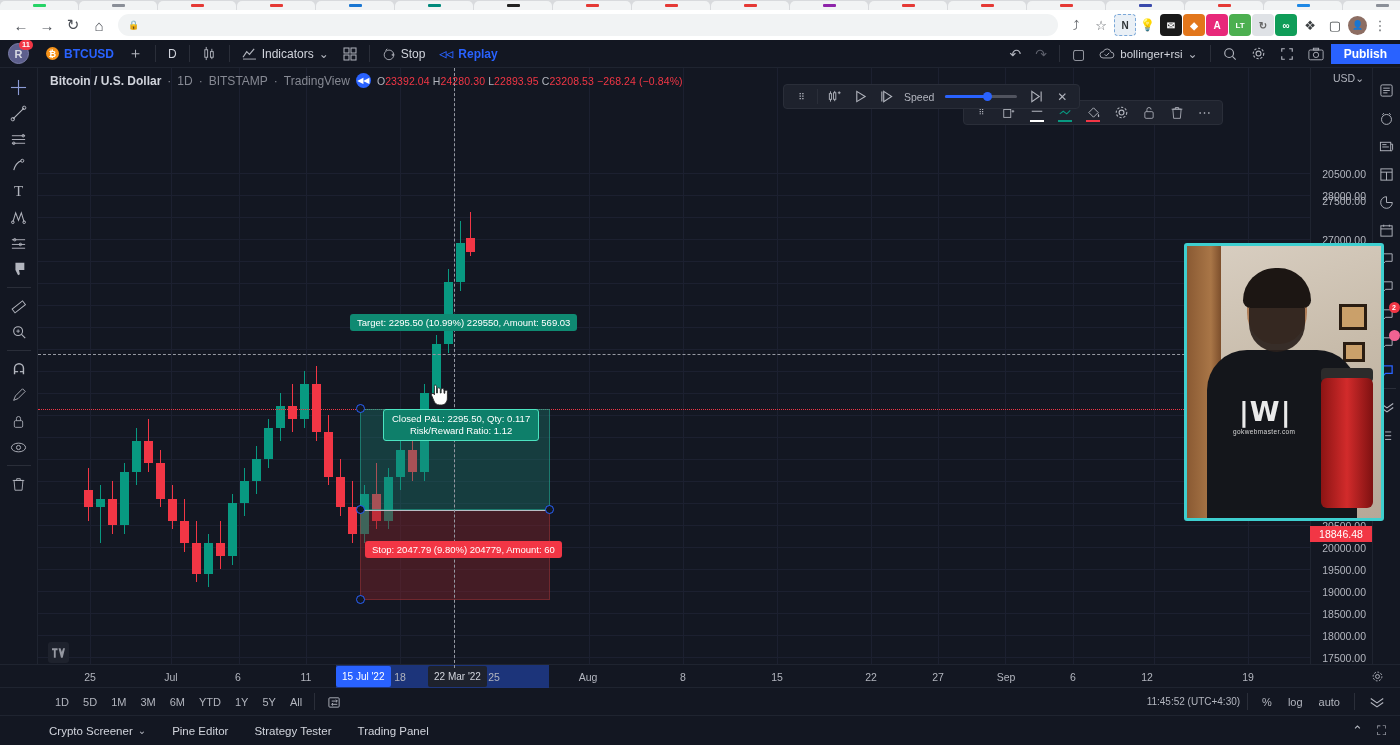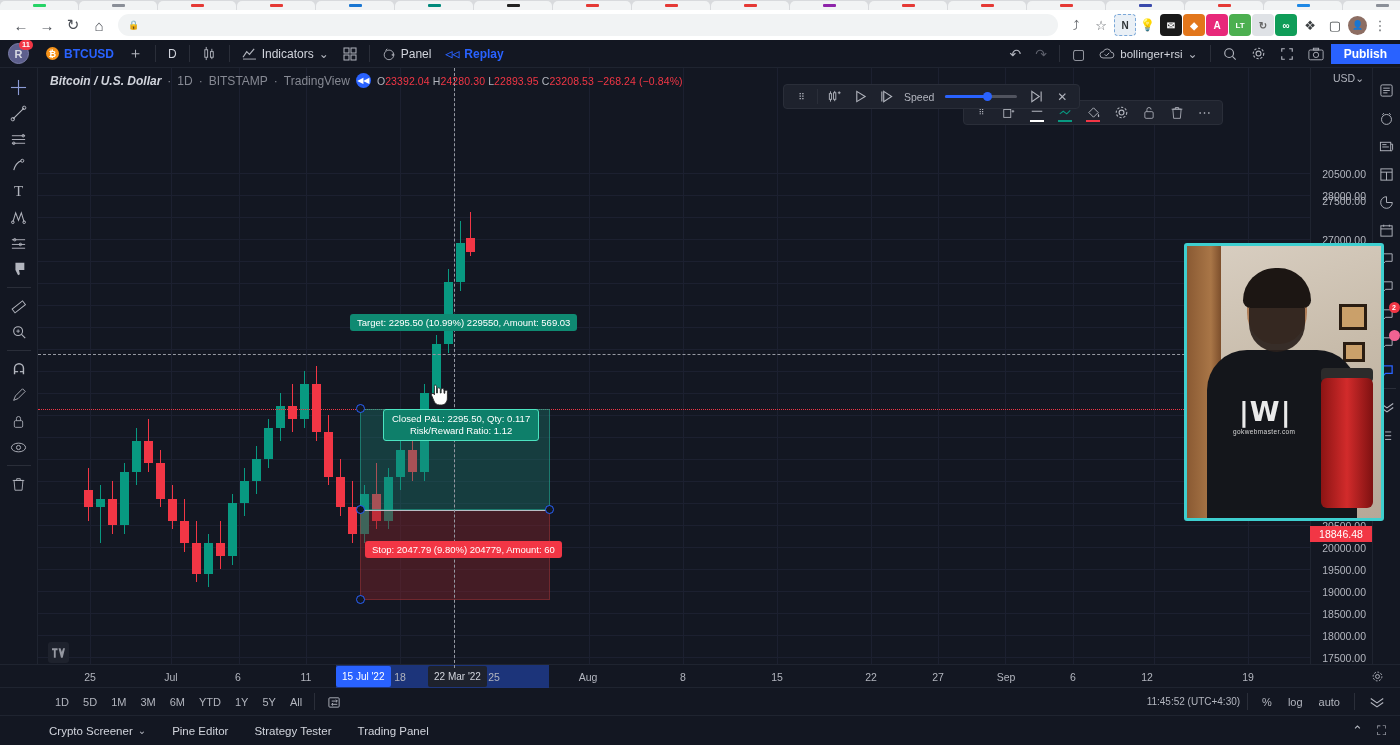--- a/index.html
+++ b/index.html
@@ -115,21 +115,21 @@
     position: absolute; right: 0; width: 62px; background: #f23645; color: #fff;
     font-size: 10.5px; text-align: center; padding: 2px 0; font-weight: 500;
   }
   .grid-h { position: absolute; left: 0; height: 1px; background: #1c2030; }
   .grid-v { position: absolute; top: 0; width: 1px; background: #1c2030; }
 
   .chart-head {
     position: absolute; top: 5px; left: 12px; display: flex; align-items: center; gap: 6px;
     font-size: 12px; color: #d1d4dc; white-space: nowrap; z-index: 4;
   }
-  .chart-head .sym { font-weight: bold; color: #d1d4dc; font-style: italic; }
+  .chart-head .sym { font-weight: bold; color: #d1d4dc; }
   .chart-head .meta { color: #868993; }
   .rewind-chip { width: 15px; height: 15px; border-radius: 50%; background: #2962ff;
                  display:flex; align-items:center; justify-content:center; color:#fff; font-size: 8px;}
   .ohlc { font-size: 10.5px; letter-spacing: .1px; }
   .ohlc .k { color: #b2b5be; }
   .ohlc .v { color: #f23645; }
 
   .watermark {
     position: absolute; top: 318px; left: 520px; font-size: 78px; color: #1b2030;
     font-family: "DejaVu Sans", sans-serif; font-weight: bold; z-index: 1; user-select:none;
@@ -389,21 +389,21 @@
       </svg>
     </div>
     <div class="tb-sep"></div>
     <div class="tb-item">
       <svg width="14" height="14" viewBox="0 0 16 16">
         <circle cx="8" cy="9" r="5.5" fill="none" stroke="#b2b5be"></circle>
         <line x1="11" y1="9" x2="14" y2="9" stroke="#b2b5be"></line>
         <line x1="12.5" y1="7.5" x2="12.5" y2="10.5" stroke="#b2b5be"></line>
         <path d="M4 4 L6 2" stroke="#b2b5be"></path>
       </svg>
-      <span>Panel</span>
+      <span>Stop</span>
     </div>
     <div class="tb-item blue">
       <span style="font-size:9px">◁◁</span>
       <span>Replay</span>
     </div>
 
     <div style="margin-left:auto;display:flex;align-items:center;padding-right:0">
       <div class="tb-item" style="color:#b2b5be;font-size:14px">↶</div>
       <div class="tb-item" style="color:#5c5f6b;font-size:14px">↷</div>
       <div class="tb-sep"></div>

